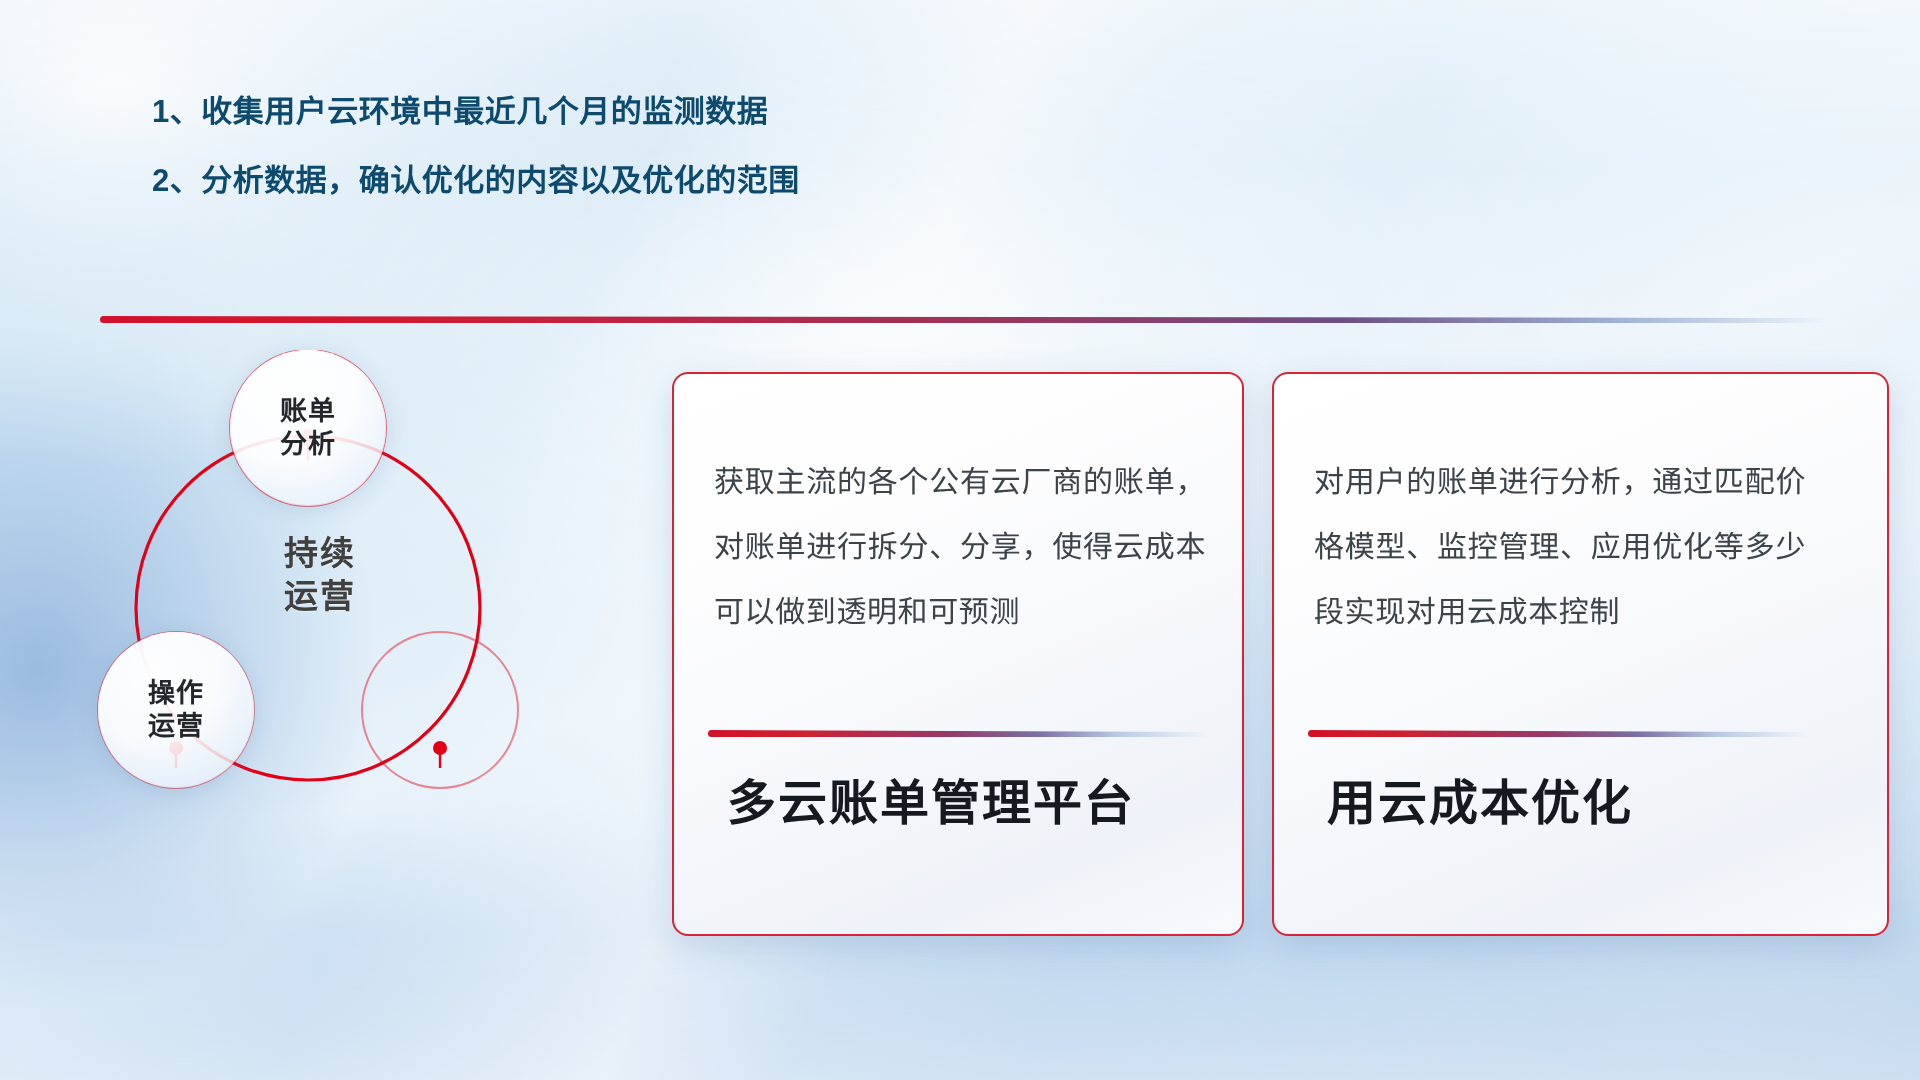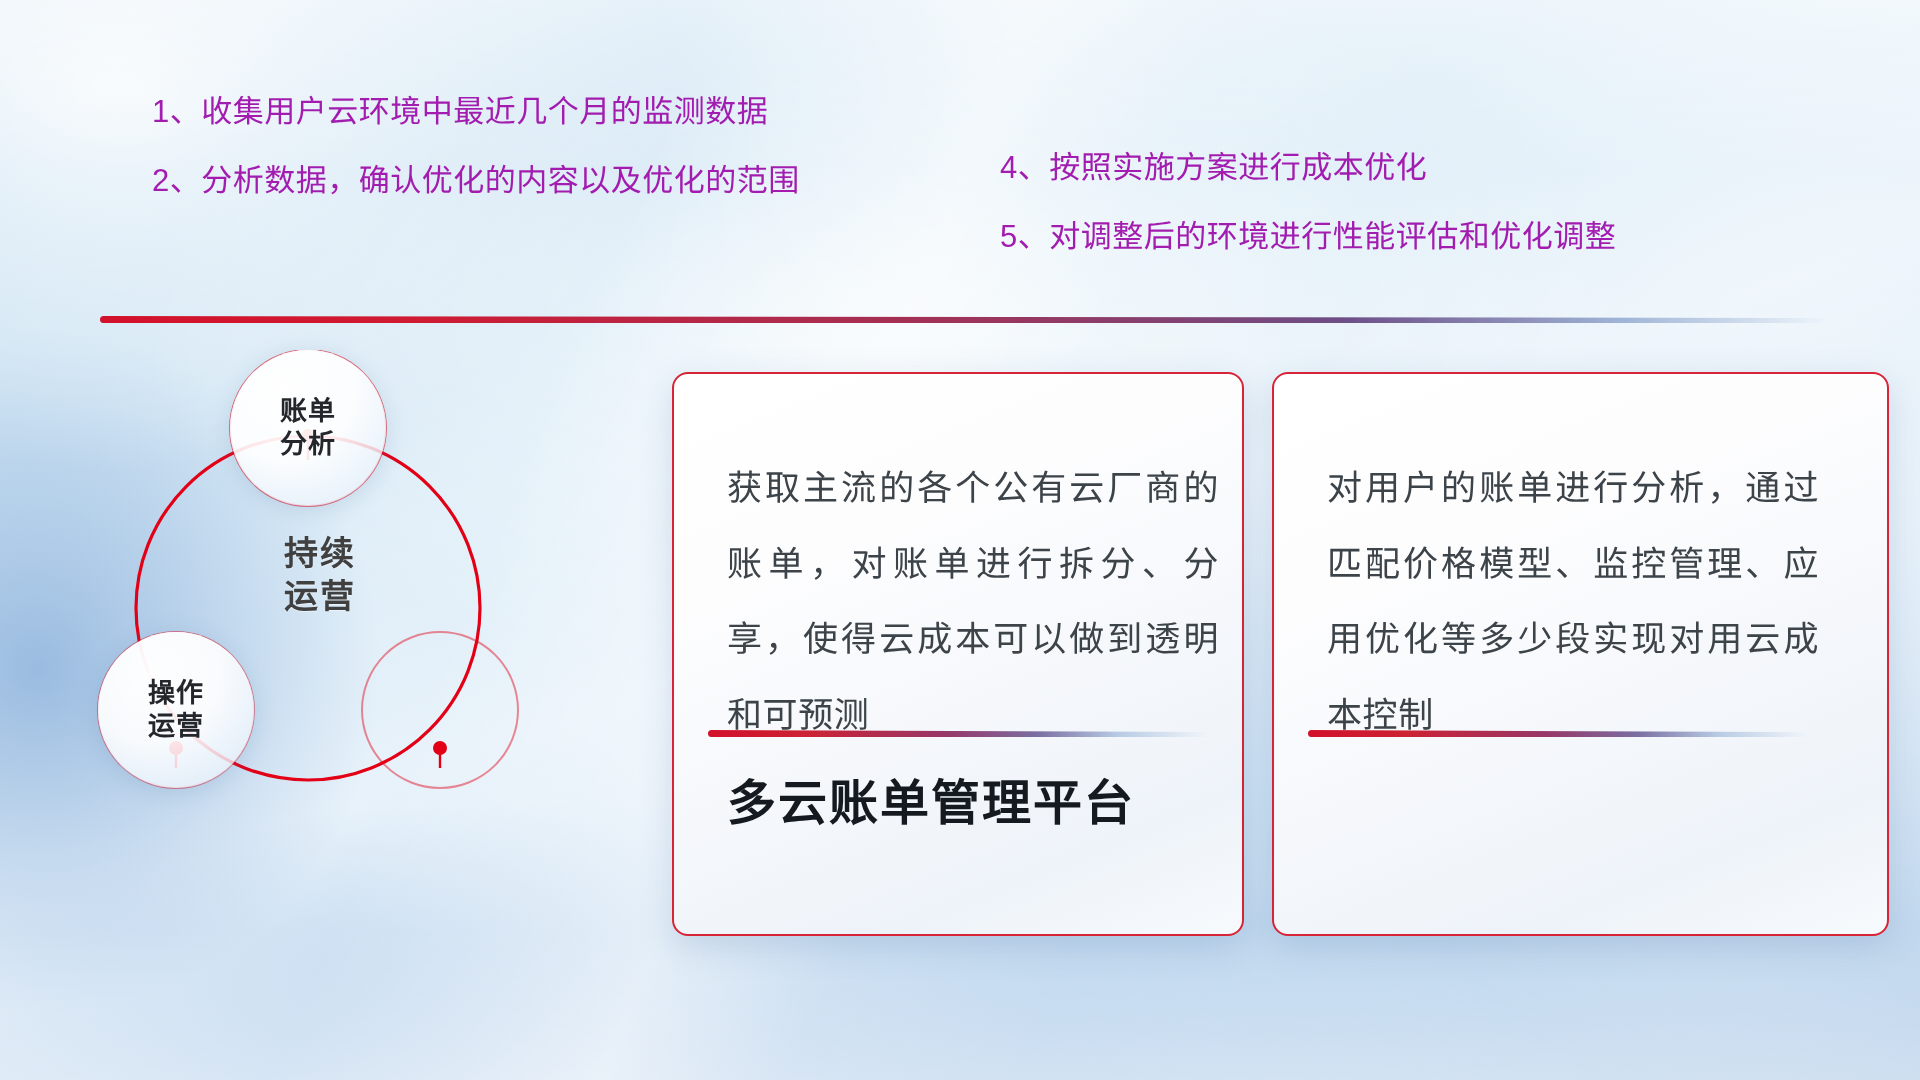--- a/index.html
+++ b/index.html
@@ -40,27 +40,27 @@
   .bg-botfade{
     background:linear-gradient(0deg, rgba(255,255,255,.40) 0%, rgba(255,255,255,0) 14%);
   }
 
   
   #bullets{position:absolute;left:0;top:0;width:1920px;height:300px;}
   .bulletCol{position:absolute;}
   .bulletCol.left{left:152px;top:96px;}
   .bulletCol.right{left:1000px;top:152px;}
   .bulletItem{
-    color:#a21caf;
+    color:#0c4a6e;
     font-size:31px;
     line-height:1.0;
     margin-bottom:38px;
     white-space:nowrap;
     letter-spacing:.5px;
-    font-weight:400;
+    font-weight:700;
   }
   .bulletItem:last-child{margin-bottom:0;}
 
   
   #divider{
     position:absolute;left:100px;top:316px;width:1728px;height:7px;
     background:linear-gradient(90deg,#d2112a 0%,#cf1b32 18%,#a23156 48%,#6d4e86 72%,#9fb4d6 88%,rgba(200,215,235,0) 100%);
     border-radius:4px;
     clip-path:polygon(0 0,100% 28%,100% 100%,0 100%);
   }
@@ -94,22 +94,22 @@
     position:absolute;top:372px;width:568px;height:560px;
     border-radius:16px;
     background:linear-gradient(158deg,#ffffff 0%,#fdfdfe 30%,#f4f7fb 62%,#eef3f9 82%,#f7fafd 100%);
     border:2px solid #d72436;
     box-shadow:0 10px 34px rgba(70,110,160,.20), inset 0 1px 0 rgba(255,255,255,.9);
     overflow:hidden;
   }
   #card-1{left:672px;}
   #card-2{left:1272px;padding-left:45px;}
   .card .cardBody{
-    position:absolute;left:53px;top:76px;width:492px;
-    color:#3c4349;font-size:35px;line-height:2.16;
+    position:absolute;left:40px;top:76px;width:492px;
+    color:#3c4349;font-size:30px;line-height:2.16;
     letter-spacing:.6px;text-align:justify;text-justify:inter-ideograph;
   }
   .card .cardRule{
     position:absolute;left:34px;top:356px;width:500px;height:7px;border-radius:4px;
     background:linear-gradient(90deg,#d2112a 0%,#cc2234 20%,#96386a 48%,#7b6fa3 66%,#b8cbe4 82%,rgba(210,225,242,0) 100%);
     clip-path:polygon(0 0,100% 30%,100% 100%,0 100%);
   }
   .card .cardTitle{
     position:absolute;left:36px;top:400px;width:500px;
     color:#141a1f;font-size:49px;font-weight:800;letter-spacing:2px;
@@ -129,24 +129,20 @@
   <div class="bgLayer bg-glow-right"></div>
   <div class="bgLayer bg-streak"></div>
   <div class="bgLayer bg-topfade"></div>
   <div class="bgLayer bg-botfade"></div>
 </div>
 
 <div id="bullets">
   <div class="bulletCol left">
     <div class="bulletItem">1、收集用户云环境中最近几个月的监测数据</div>
     <div class="bulletItem">2、分析数据，确认优化的内容以及优化的范围</div>
-  </div>
-  <div class="bulletCol right">
-    <div class="bulletItem">4、按照实施方案进行成本优化</div>
-    <div class="bulletItem">5、对调整后的环境进行性能评估和优化调整</div>
   </div>
 </div>
 
 <div id="divider"></div>
 
 <div id="venn">
 
   <svg width="520" height="610" viewBox="0 0 520 610">
 
     <circle cx="218" cy="258" r="172" fill="none" stroke="#e30016" stroke-width="3.2"></circle>
@@ -184,13 +180,14 @@
 
 <div class="card" id="card-1">
   <div class="cardBody">获取主流的各个公有云厂商的账单，对账单进行拆分、分享，使得云成本可以做到透明和可预测</div>
   <div class="cardRule"></div>
   <div class="cardTitle">多云账单管理平台</div>
 </div>
 
 <div class="card" id="card-2">
   <div class="cardBody">对用户的账单进行分析，通过匹配价格模型、监控管理、应用优化等多少段实现对用云成本控制</div>
   <div class="cardRule"></div>
+  <div class="cardTitle">用云成本优化</div>
 </div>
 
 </body></html>

